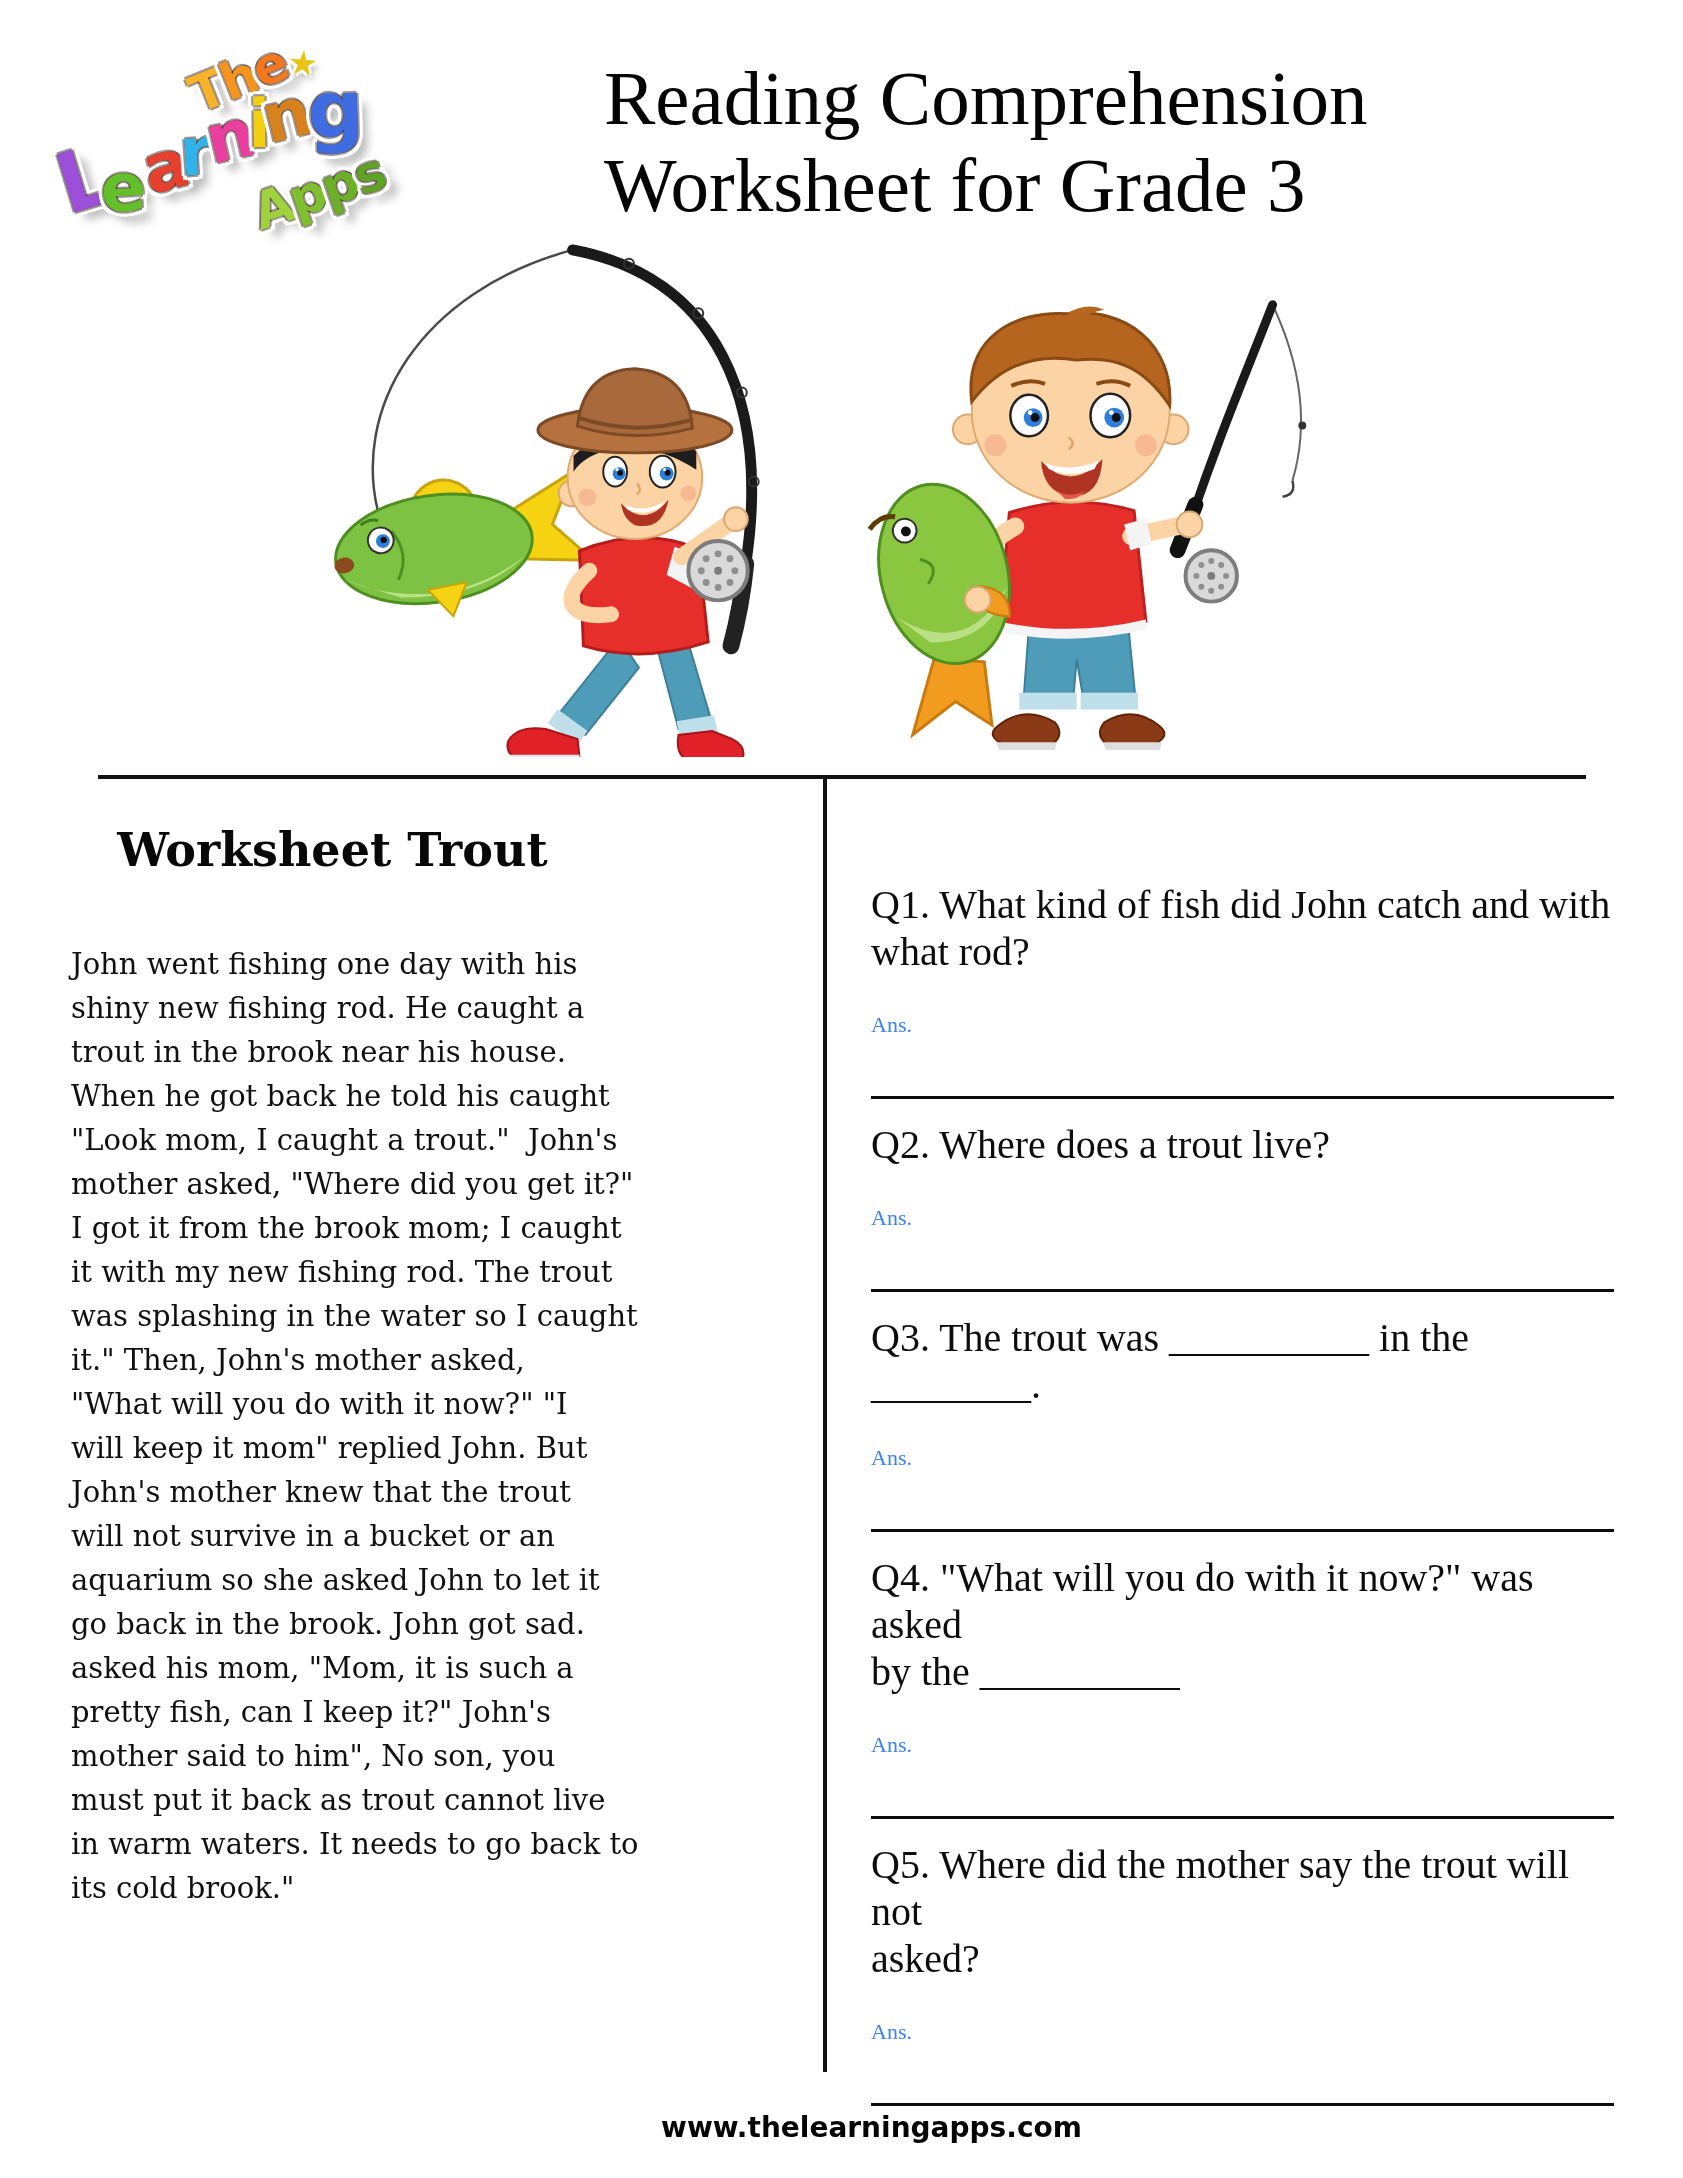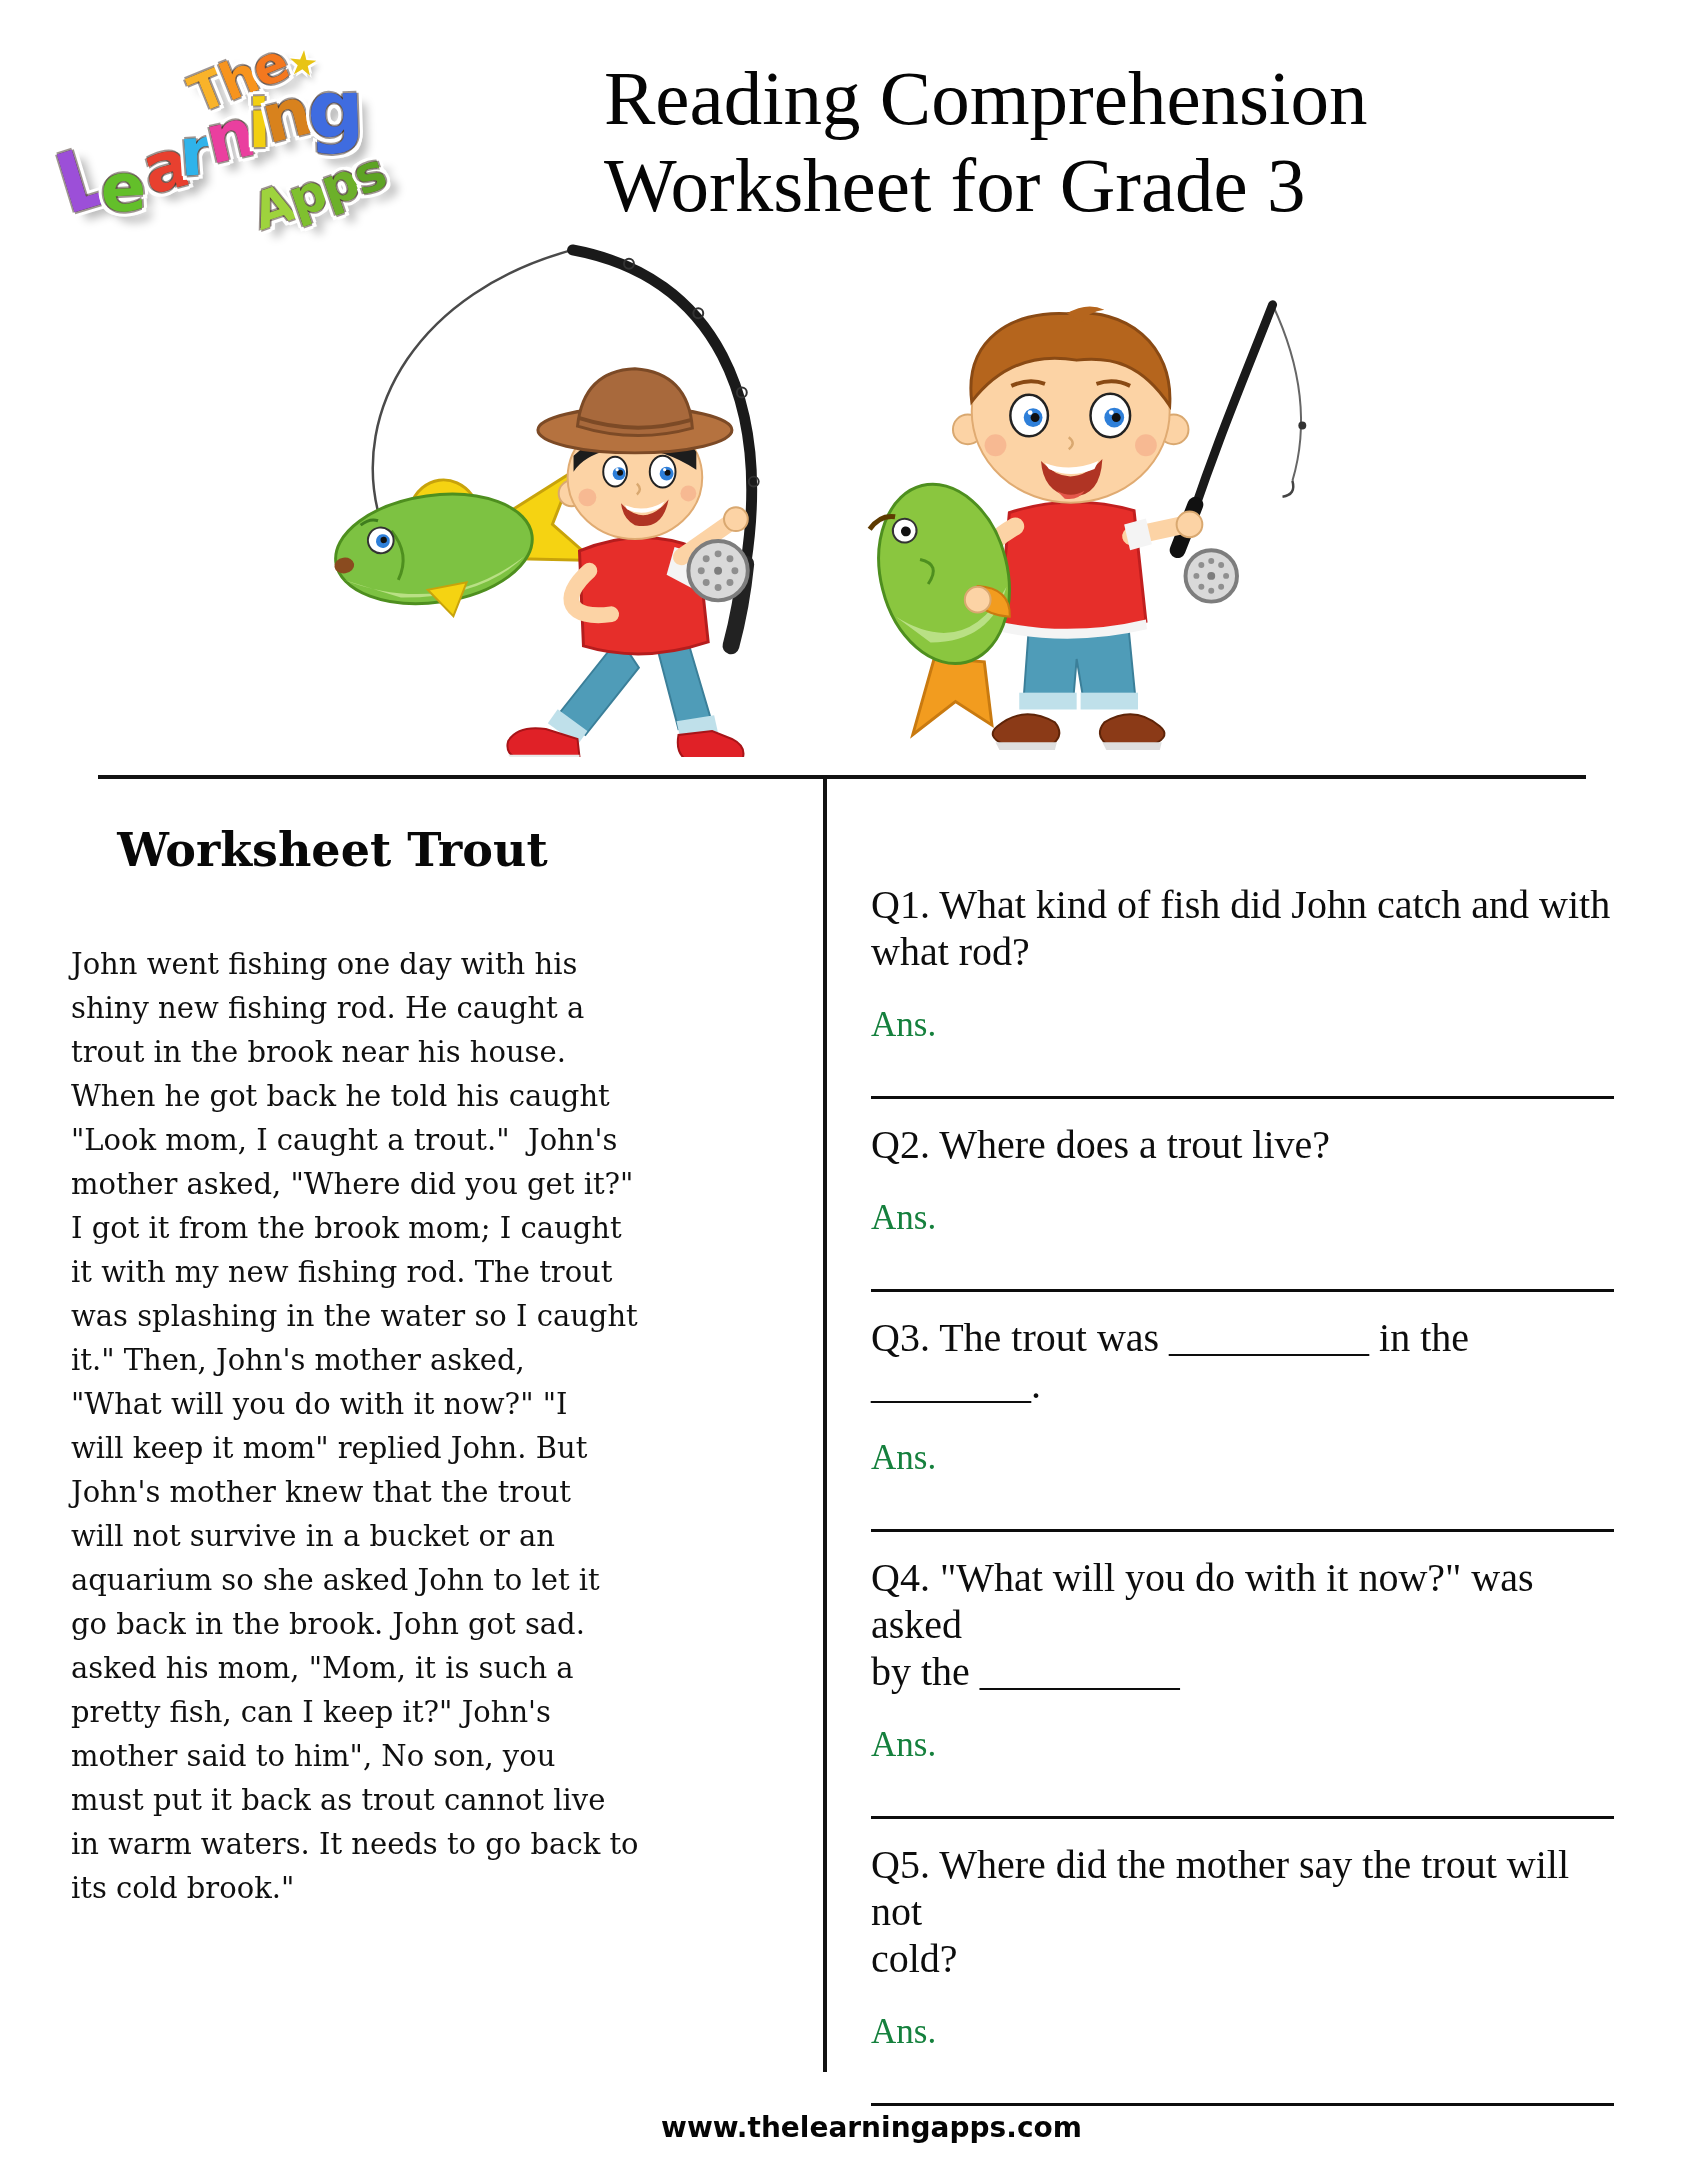--- a/index.html
+++ b/index.html
@@ -42,21 +42,21 @@
 
   
   .story{position:absolute;left:71px;top:822px;width:523px;}
   .story-heading{font-family:"DejaVu Serif",serif;font-weight:bold;font-size:46px;line-height:57px;
                  text-align:center;margin:0 0 63px 0;color:#080808;}
   .story-line{font-family:"DejaVu Serif",serif;font-size:29px;line-height:44px;white-space:nowrap;color:#101010;}
 
   
   .questions{position:absolute;left:871px;top:881px;width:743px;}
   .qb-text{font-size:40px;line-height:47px;color:#0d0d0d;margin-bottom:26px;}
-  .qb-ans{font-size:35px;line-height:47px;color:#15803d;margin-bottom:8px;}
+  .qb-ans{font-size:22px;line-height:47px;color:#3b82f6;margin-bottom:8px;}
   .qb-blank{height:40px;border-bottom:3px solid #0d0d0d;margin-bottom:22px;}
 
   
   .footer{position:absolute;left:0;width:1683px;top:2111px;text-align:center;
           font-family:"DejaVu Sans",sans-serif;font-weight:bold;font-size:28px;color:#050505;margin-left:30px;}
 </style>
 </head>
 <body>
 
 <div class="page">
@@ -284,21 +284,21 @@
         <div class="qb-text">
           <div>Q4. "What will you do with it now?" was asked</div>
           <div>by the __________</div>
         </div>
         <div class="qb-ans">Ans.</div>
         <div class="qb-blank"></div>
       </div>
       <div>
         <div class="qb-text">
           <div>Q5. Where did the mother say the trout will not</div>
-          <div>cold?</div>
+          <div>asked?</div>
         </div>
         <div class="qb-ans">Ans.</div>
         <div class="qb-blank"></div>
       </div>
     </div>
 
   <div class="footer">www.thelearningapps.com</div>
 
 </div>
 

